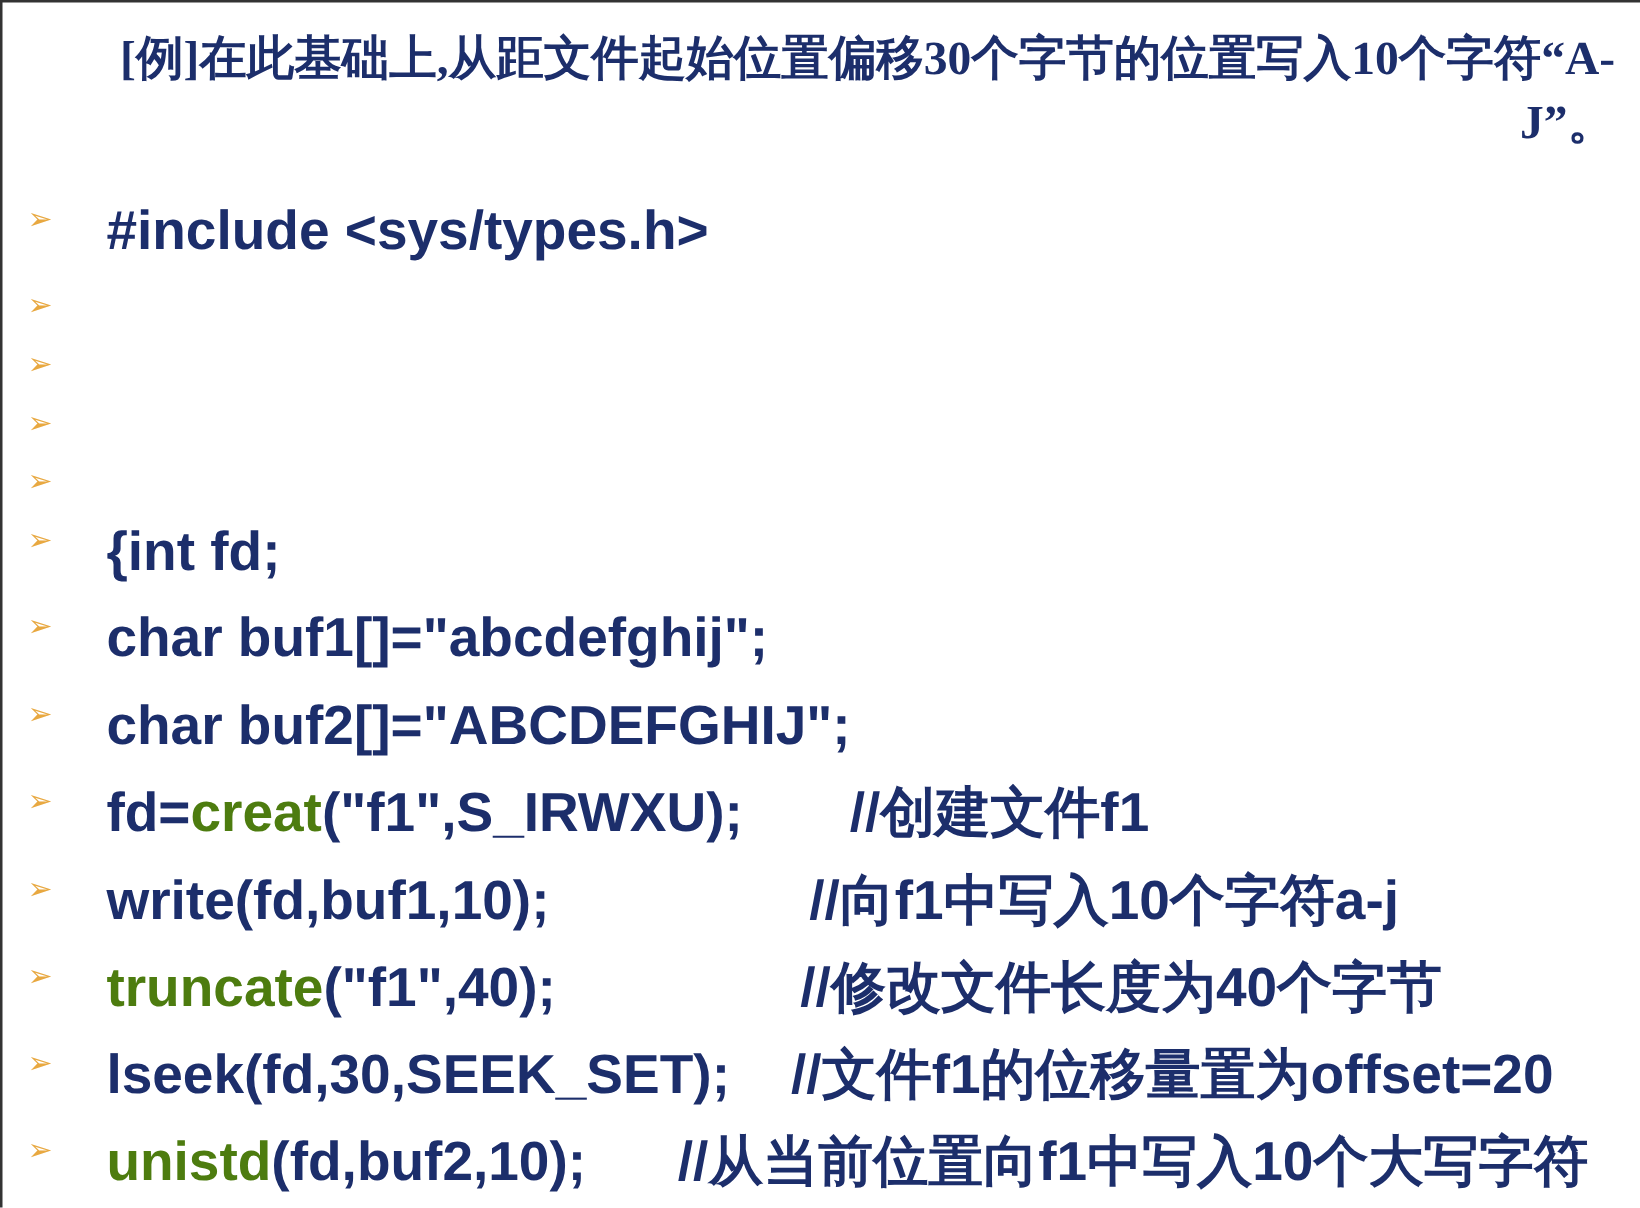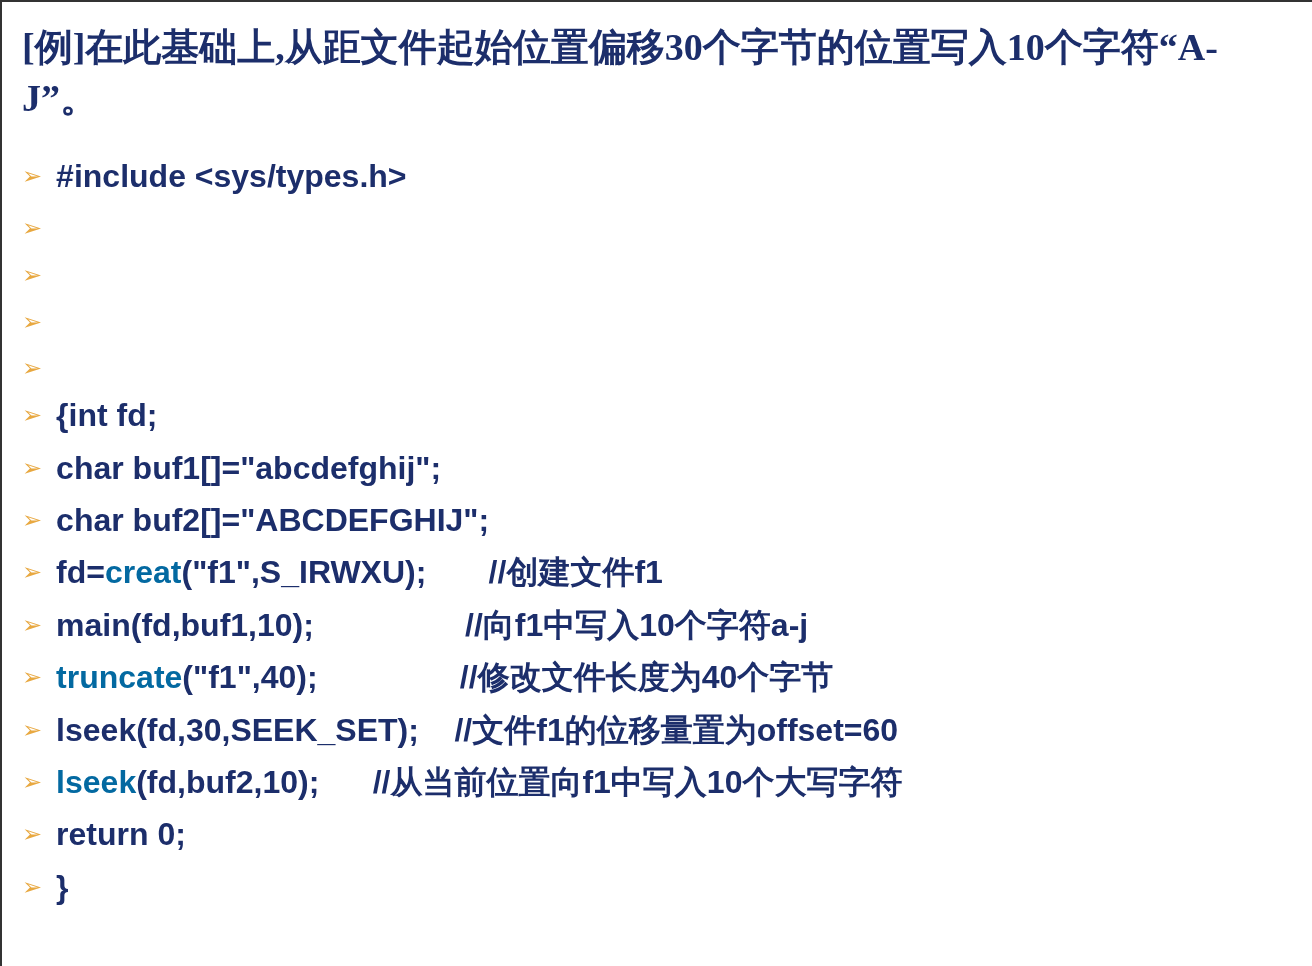--- a/index.html
+++ b/index.html
@@ -12,46 +12,48 @@
       border-top: 2px solid #333;
       border-left: 2px solid #333;
     }
     .title {
       color: #1c2e6b;
       font-size: 38px;
       font-weight: bold;
       line-height: 1.35;
       margin-bottom: 28px;
       font-family: "SimSun", "Times New Roman", serif;
+      text-align: right;
     }
     .code-list {
       list-style: none;
     }
     .code-line {
       display: flex;
       align-items: flex-start;
       margin-bottom: 6px;
       line-height: 1.45;
     }
     .bullet {
       color: #e8a840;
       font-size: 24px;
       margin-right: 14px;
       margin-top: 6px;
       flex-shrink: 0;
     }
     .code-text {
       color: #1c2e6b;
-      font-size: 32px;
+      font-size: 44px;
       font-weight: bold;
       font-family: Arial, "Microsoft YaHei", sans-serif;
       white-space: pre;
+      margin-left: 29px;
     }
     .hl {
-      color: #0369a1;
+      color: #4d7c0f;
     }
   </style>
 </head>
 <body>
 
 <div class="title">[例]在此基础上,从距文件起始位置偏移30个字节的位置写入10个字符“A-J”。</div>
 
 <ul class="code-list">
   <li class="code-line">
     <span class="bullet">➢</span>
@@ -80,33 +82,33 @@
   <li class="code-line">
     <span class="bullet">➢</span>
     <span class="code-text"><span>char buf2[]="ABCDEFGHIJ";</span><span class="hl"></span><span></span></span>
   </li>
   <li class="code-line">
     <span class="bullet">➢</span>
     <span class="code-text"><span>fd=</span><span class="hl">creat</span><span>("f1",S_IRWXU);       //创建文件f1</span></span>
   </li>
   <li class="code-line">
     <span class="bullet">➢</span>
-    <span class="code-text"><span>main(fd,buf1,10);                 //向f1中写入10个字符a-j</span><span class="hl"></span><span></span></span>
+    <span class="code-text"><span>write(fd,buf1,10);                 //向f1中写入10个字符a-j</span><span class="hl"></span><span></span></span>
   </li>
   <li class="code-line">
     <span class="bullet">➢</span>
     <span class="code-text"><span></span><span class="hl">truncate</span><span>("f1",40);                //修改文件长度为40个字节</span></span>
   </li>
   <li class="code-line">
     <span class="bullet">➢</span>
-    <span class="code-text"><span>lseek(fd,30,SEEK_SET);    //文件f1的位移量置为offset=60</span><span class="hl"></span><span></span></span>
+    <span class="code-text"><span>lseek(fd,30,SEEK_SET);    //文件f1的位移量置为offset=20</span><span class="hl"></span><span></span></span>
   </li>
   <li class="code-line">
     <span class="bullet">➢</span>
-    <span class="code-text"><span></span><span class="hl">lseek</span><span>(fd,buf2,10);      //从当前位置向f1中写入10个大写字符</span></span>
+    <span class="code-text"><span></span><span class="hl">unistd</span><span>(fd,buf2,10);      //从当前位置向f1中写入10个大写字符</span></span>
   </li>
   <li class="code-line">
     <span class="bullet">➢</span>
     <span class="code-text"><span>return 0;</span><span class="hl"></span><span></span></span>
   </li>
   <li class="code-line">
     <span class="bullet">➢</span>
     <span class="code-text"><span>}</span><span class="hl"></span><span></span></span>
   </li>
 </ul>

